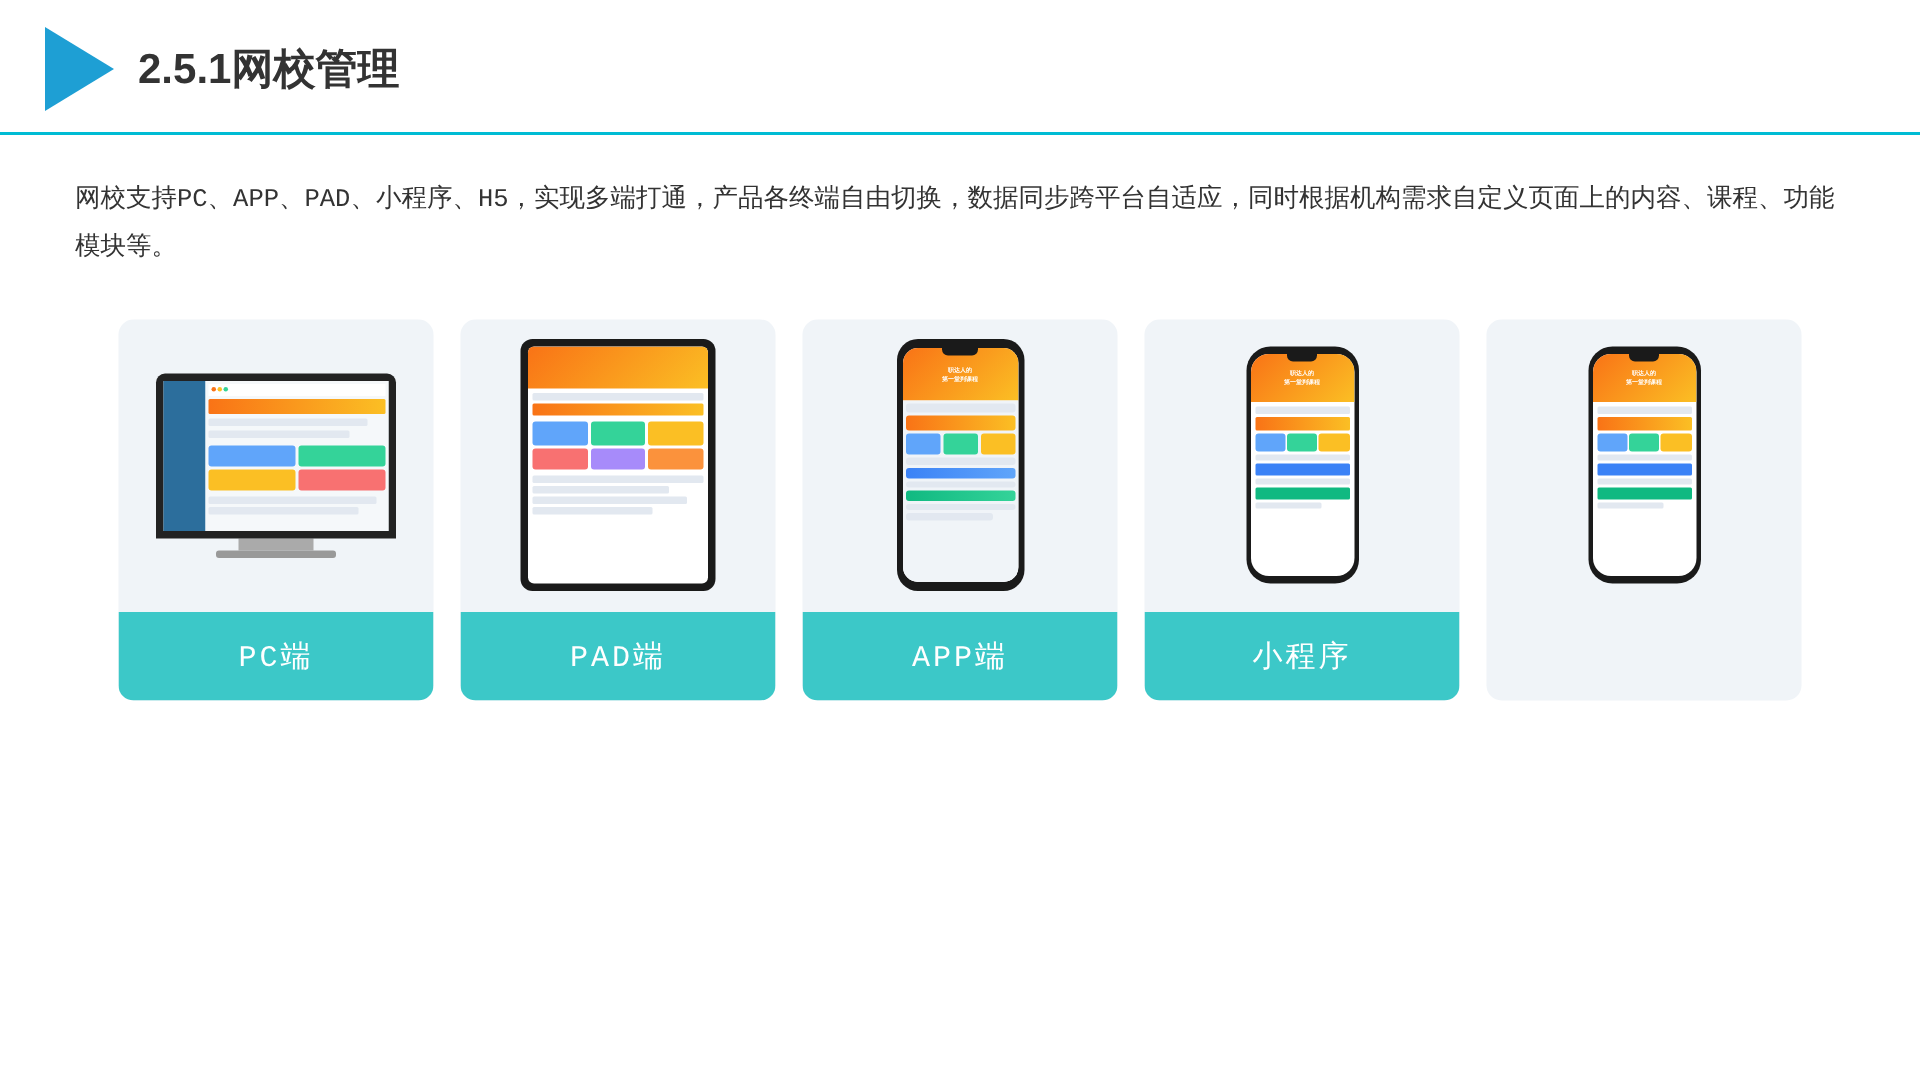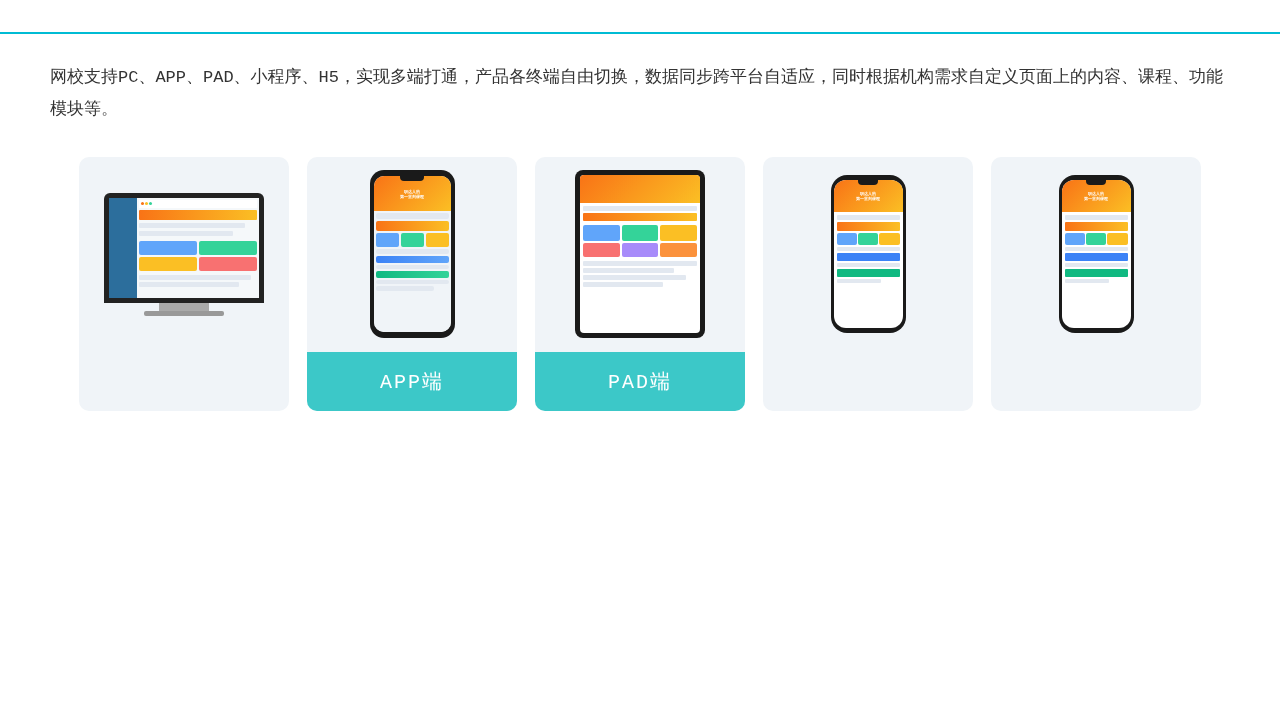--- a/index.html
+++ b/index.html
@@ -346,20 +346,24 @@
       height: 100%;
       background: #fff;
       border-radius: 12px;
       overflow: hidden;
     }
   </style>
 </head>
 <body>
 
 <div class="header">
+  <div class="header-left">
+    <div class="logo-triangle"></div>
+    <h1 class="page-title">2.5.1网校管理</h1>
+  </div>
 </div>
 
 <div class="main">
   <p class="description">网校支持PC、APP、PAD、小程序、H5，实现多端打通，产品各终端自由切换，数据同步跨平台自适应，同时根据机构需求自定义页面上的内容、课程、功能模块等。</p>
 
   <div class="cards-container">
 
     <div class="card">
       <div class="card-image-area">
         <div class="pc-monitor">
@@ -385,49 +389,21 @@
                   <div style="height:5px;background:#e2e8f0;border-radius:1px;margin-top:2px;width:95%;"></div>
                   <div style="height:5px;background:#e2e8f0;border-radius:1px;width:85%;"></div>
                 </div>
               </div>
             </div>
           </div>
           <div class="monitor-stand"></div>
           <div class="monitor-base"></div>
         </div>
       </div>
-    </div>
-
-    <div class="card">
-      <div class="card-image-area">
-        <div class="phone-mockup">
-          <div class="phone-notch"></div>
-          <div class="phone-screen">
-            <div class="phone-screen-top">
-              <div class="phone-screen-top-text">职达人的<br>第一堂判课程</div>
-            </div>
-            <div class="phone-screen-body">
-              <div class="phone-content-row" style="background:#e2e8f0;height:6px;"></div>
-              <div class="phone-content-row-orange"></div>
-              <div class="phone-grid">
-                <div class="phone-grid-item" style="background:#60a5fa;"></div>
-                <div class="phone-grid-item" style="background:#34d399;"></div>
-                <div class="phone-grid-item" style="background:#fbbf24;"></div>
-              </div>
-              <div class="phone-content-row" style="height:5px;"></div>
-              <div class="phone-content-row-blue" style="height:7px;"></div>
-              <div class="phone-content-row" style="height:4px;"></div>
-              <div class="phone-content-row-green" style="height:7px;"></div>
-              <div class="phone-content-row" style="height:4px;"></div>
-              <div class="phone-content-row" style="background:#e2e8f0;height:5px;width:80%;"></div>
-            </div>
-          </div>
-        </div>
-      </div>
-      <div class="card-label">APP端</div>
+      <div class="card-label">PC端</div>
     </div>
 
     <div class="card">
       <div class="card-image-area">
         <div class="tablet-mockup">
           <div class="tablet-screen">
             <div class="tablet-screen-top"></div>
             <div class="tablet-screen-body">
               <div class="tablet-row" style="background:#e2e8f0;height:5px;"></div>
               <div class="tablet-row-orange"></div>
@@ -445,20 +421,49 @@
               <div class="tablet-row" style="height:5px;width:70%;"></div>
             </div>
           </div>
         </div>
       </div>
       <div class="card-label">PAD端</div>
     </div>
 
     <div class="card">
       <div class="card-image-area">
+        <div class="phone-mockup">
+          <div class="phone-notch"></div>
+          <div class="phone-screen">
+            <div class="phone-screen-top">
+              <div class="phone-screen-top-text">职达人的<br>第一堂判课程</div>
+            </div>
+            <div class="phone-screen-body">
+              <div class="phone-content-row" style="background:#e2e8f0;height:6px;"></div>
+              <div class="phone-content-row-orange"></div>
+              <div class="phone-grid">
+                <div class="phone-grid-item" style="background:#60a5fa;"></div>
+                <div class="phone-grid-item" style="background:#34d399;"></div>
+                <div class="phone-grid-item" style="background:#fbbf24;"></div>
+              </div>
+              <div class="phone-content-row" style="height:5px;"></div>
+              <div class="phone-content-row-blue" style="height:7px;"></div>
+              <div class="phone-content-row" style="height:4px;"></div>
+              <div class="phone-content-row-green" style="height:7px;"></div>
+              <div class="phone-content-row" style="height:4px;"></div>
+              <div class="phone-content-row" style="background:#e2e8f0;height:5px;width:80%;"></div>
+            </div>
+          </div>
+        </div>
+      </div>
+      <div class="card-label">APP端</div>
+    </div>
+
+    <div class="card">
+      <div class="card-image-area">
         <div class="phone-small">
           <div class="phone-small-notch"></div>
           <div class="phone-small-screen">
             <div style="height:32px;background:linear-gradient(135deg,#f97316,#fbbf24);display:flex;align-items:center;justify-content:center;">
               <div style="font-size:4px;color:white;font-weight:bold;text-align:center;">职达人的<br>第一堂判课程</div>
             </div>
             <div style="padding:3px;display:flex;flex-direction:column;gap:2px;">
               <div style="height:5px;background:#e2e8f0;border-radius:1px;"></div>
               <div style="height:9px;background:linear-gradient(to right,#f97316,#fbbf24);border-radius:1px;"></div>
               <div style="display:grid;grid-template-columns:1fr 1fr 1fr;gap:1px;">
@@ -468,20 +473,21 @@
               </div>
               <div style="height:4px;background:#e2e8f0;border-radius:1px;"></div>
               <div style="height:8px;background:#3b82f6;border-radius:1px;"></div>
               <div style="height:4px;background:#e2e8f0;border-radius:1px;"></div>
               <div style="height:8px;background:#10b981;border-radius:1px;"></div>
               <div style="height:4px;background:#e2e8f0;border-radius:1px;width:70%;"></div>
             </div>
           </div>
         </div>
       </div>
+      <div class="card-label">小程序</div>
     </div>
 
     <div class="card">
       <div class="card-image-area">
         <div class="phone-small">
           <div class="phone-small-notch"></div>
           <div class="phone-small-screen">
             <div style="height:32px;background:linear-gradient(135deg,#f97316,#fbbf24);display:flex;align-items:center;justify-content:center;">
               <div style="font-size:4px;color:white;font-weight:bold;text-align:center;">职达人的<br>第一堂判课程</div>
             </div>

